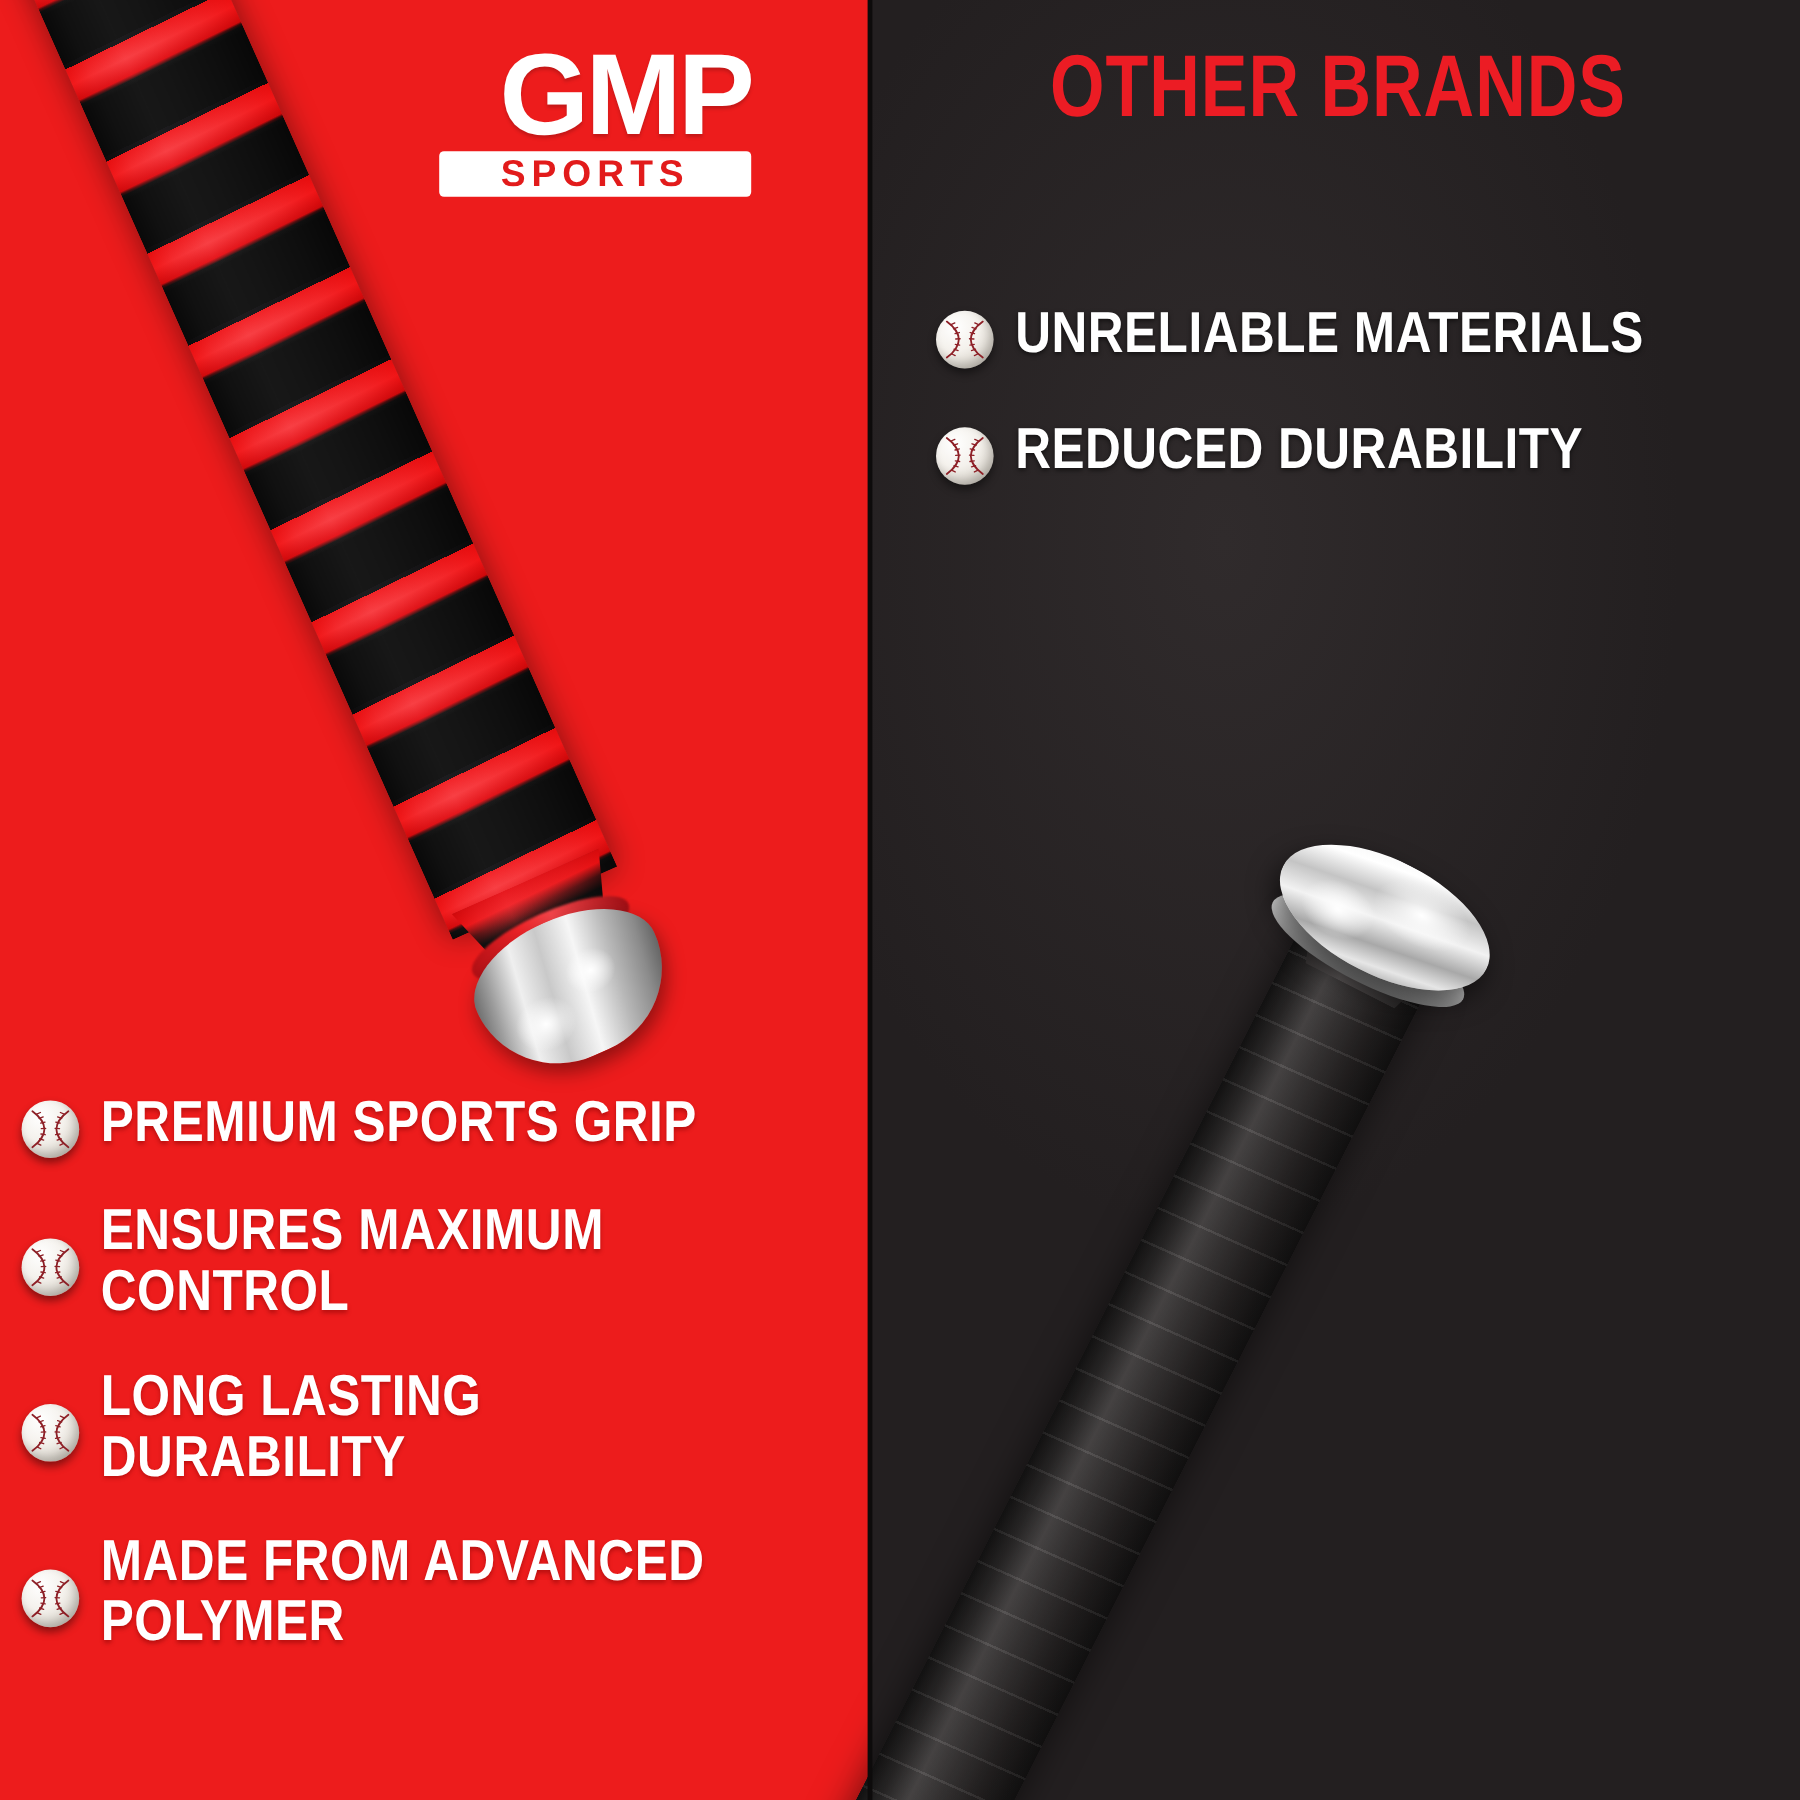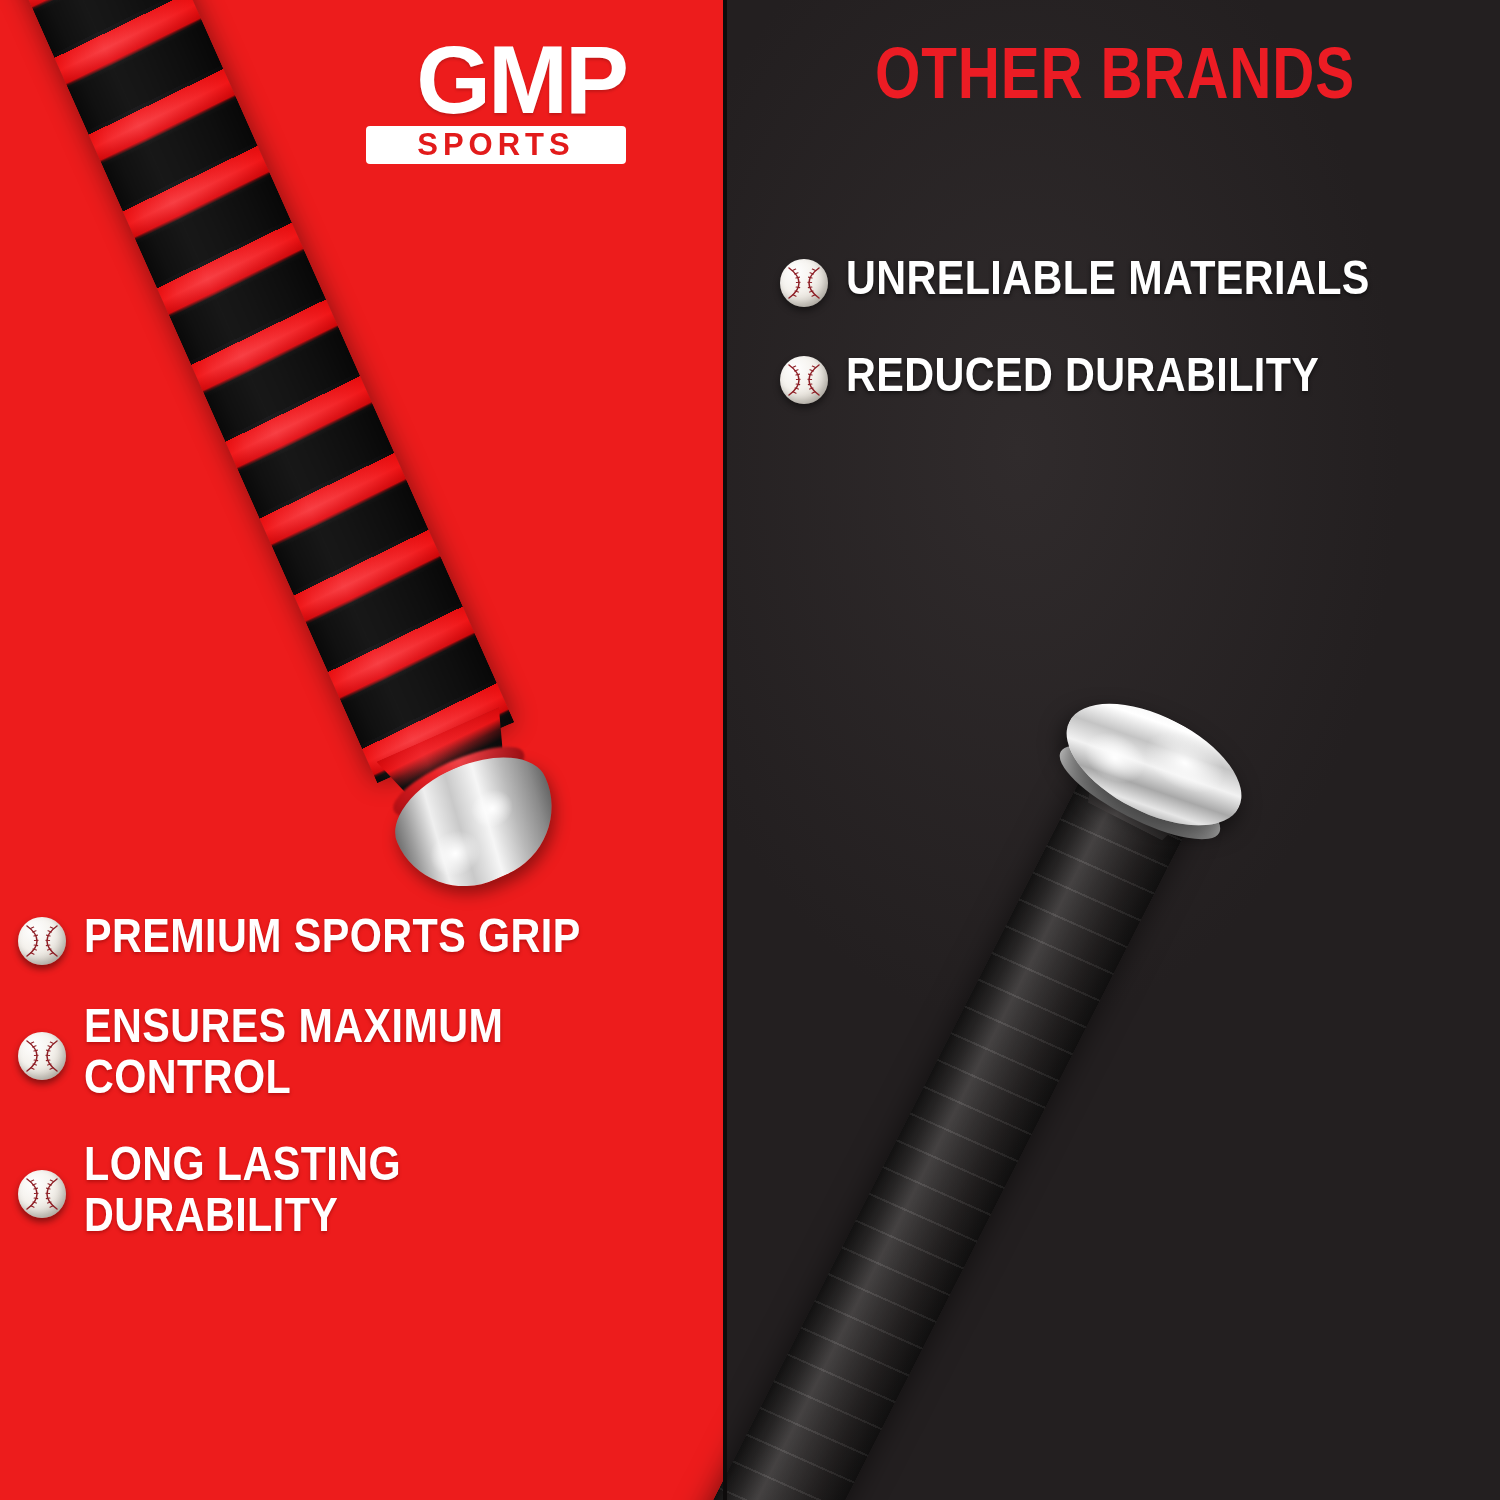--- a/index.html
+++ b/index.html
@@ -247,20 +247,36 @@
             <g stroke-width="1.1">
               <path d="M12.5 11.5 l3.2 -1.4 M14.6 15 l3.4 -1.2 M15.9 19 l3.6 -0.9 M16.4 23.5 l3.7 -0.2 M16.1 28 l3.6 0.6 M15 32 l3.4 1.1 M12.9 35.8 l3.1 1.5"></path>
               <path d="M35.5 11.5 l-3.2 -1.4 M33.4 15 l-3.4 -1.2 M32.1 19 l-3.6 -0.9 M31.6 23.5 l-3.7 -0.2 M31.9 28 l-3.6 0.6 M33 32 l-3.4 1.1 M35.1 35.8 l-3.1 1.5"></path>
             </g>
           </g>
             </svg>
         </span>
         <span class="btext">LONG LASTING DURABILITY</span>
       </div>
 
+      <div class="bullet">
+        <span class="ball">
+          <svg viewBox="0 0 48 48">
+              <g fill="none" stroke="#8e2027" stroke-width="1.5" stroke-linecap="round">
+            <path d="M9 9 C16 14 19 20 19 24 C19 28 16 34 9 39"></path>
+            <path d="M39 9 C32 14 29 20 29 24 C29 28 32 34 39 39"></path>
+            <g stroke-width="1.1">
+              <path d="M12.5 11.5 l3.2 -1.4 M14.6 15 l3.4 -1.2 M15.9 19 l3.6 -0.9 M16.4 23.5 l3.7 -0.2 M16.1 28 l3.6 0.6 M15 32 l3.4 1.1 M12.9 35.8 l3.1 1.5"></path>
+              <path d="M35.5 11.5 l-3.2 -1.4 M33.4 15 l-3.4 -1.2 M32.1 19 l-3.6 -0.9 M31.6 23.5 l-3.7 -0.2 M31.9 28 l-3.6 0.6 M33 32 l-3.4 1.1 M35.1 35.8 l-3.1 1.5"></path>
+            </g>
+          </g>
+            </svg>
+        </span>
+        <span class="btext">MADE FROM ADVANCED
+POLYMER</span>
+      </div>
 
     </div>
   </div>
 
   <div class="panel" id="panel-right">
     <div class="rightbg"></div>
   </div>
 
   <div id="divider"></div>
 

